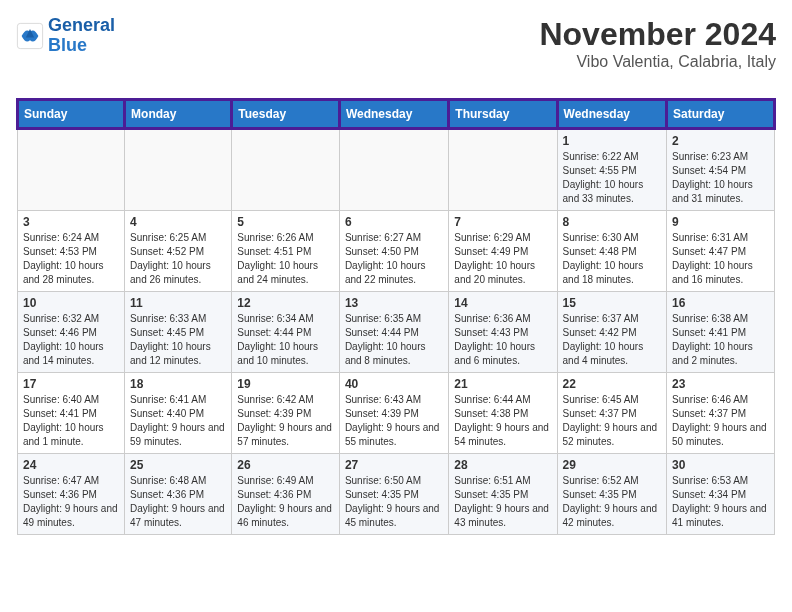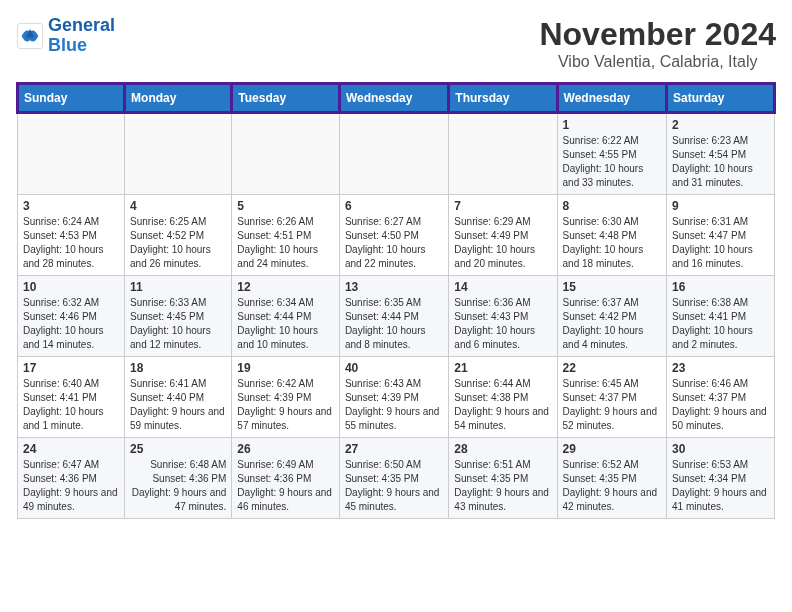--- a/index.html
+++ b/index.html
@@ -7,39 +7,39 @@
       font-family: Arial, sans-serif;
       background: #fff;
       width: 792px;
       min-height: 612px;
       padding: 16px;
     }
     .header {
       display: flex;
       justify-content: space-between;
       align-items: flex-start;
-      margin-bottom: 11px;
+      margin-bottom: 27px;
     }
     .logo {
       display: flex;
       align-items: center;
       gap: 4px;
     }
     .logo-text {
       font-size: 18px;
       font-weight: bold;
       color: #333;
       line-height: 1.1;
     }
     .logo-text span { color: #1a5fa8; }
     .logo-icon {
       width: 28px;
       height: 28px;
     }
-    .title-block { text-align: center; }
+    .title-block { text-align: right; }
     .month-title {
       font-size: 32px;
       font-weight: bold;
       color: #333;
     }
     .subtitle {
       font-size: 16px;
       color: #555;
     }
     table {
@@ -271,21 +271,21 @@
       </tr>
       <tr>
         <td>
           <span class="day-num">24</span>
           <div class="day-info" style="white-space: pre-line;">Sunrise: 6:47 AM
 Sunset: 4:36 PM
 Daylight: 9 hours and 49 minutes.</div>
         </td>
         <td>
           <span class="day-num">25</span>
-          <div class="day-info" style="white-space: pre-line; text-align: right;">Sunrise: 6:48 AM
+          <div class="day-info" style="white-space: pre-line;">Sunrise: 6:48 AM
 Sunset: 4:36 PM
 Daylight: 9 hours and 47 minutes.</div>
         </td>
         <td>
           <span class="day-num">26</span>
           <div class="day-info" style="white-space: pre-line;">Sunrise: 6:49 AM
 Sunset: 4:36 PM
 Daylight: 9 hours and 46 minutes.</div>
         </td>
         <td>

